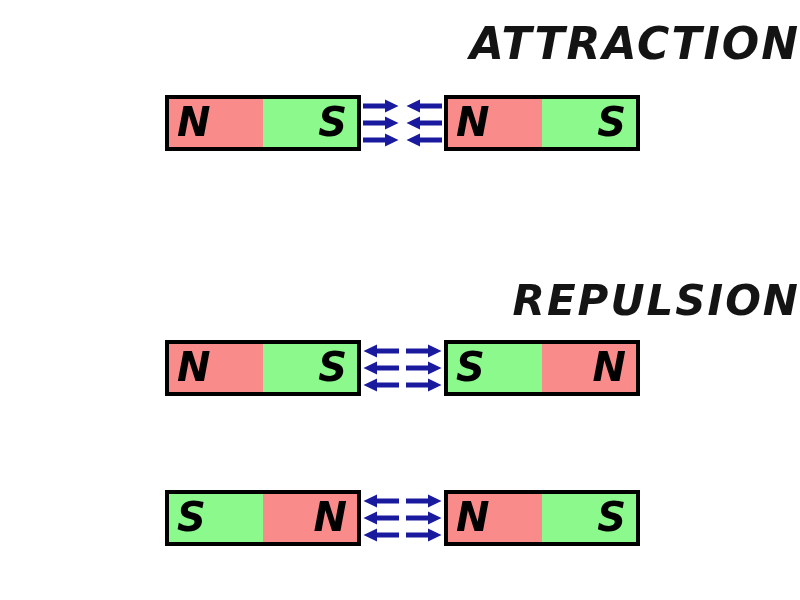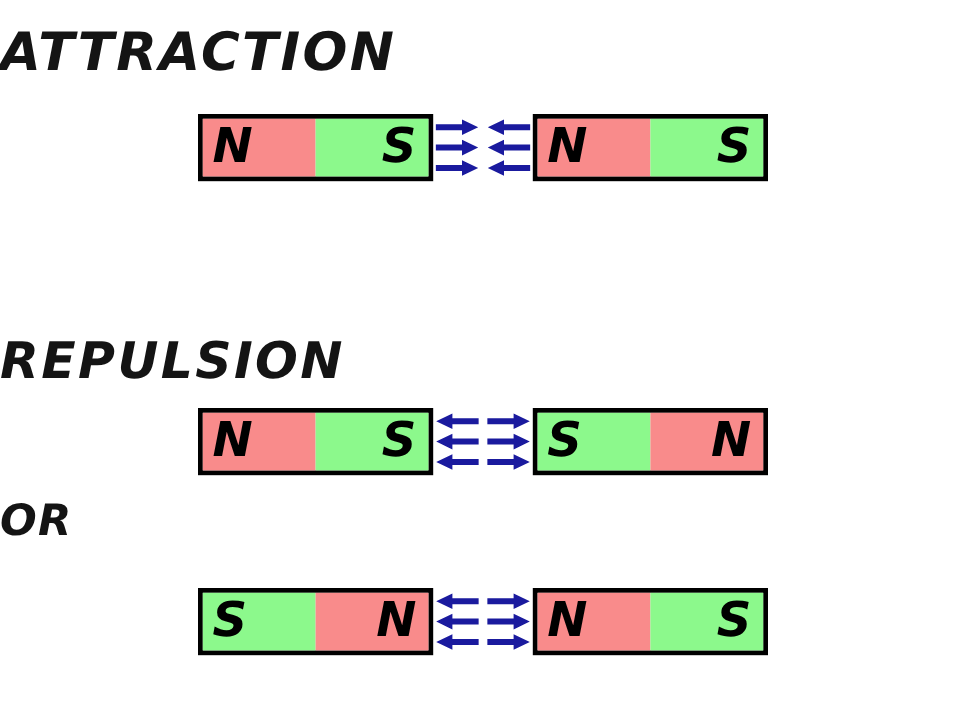--- a/index.html
+++ b/index.html
@@ -18,21 +18,21 @@
     position: relative;
     width: 800px;
     height: 600px;
     background: #ffffff;
   }
 
   
   .heading {
     position: absolute;
     width: 100%;
-    text-align: left;
+    text-align: right;
     color: #141414;
     font-family: "DejaVu Sans", sans-serif;
     font-weight: bold;
     font-style: italic;
     letter-spacing: 1px;
     white-space: nowrap;
     line-height: 1;
   }
   #title-attraction {
     top: 22px;
@@ -249,21 +249,20 @@
       <div class="pole green">
         <span class="pole-label align-left">S</span>
       </div>
       <div class="pole red">
         <span class="pole-label align-right">N</span>
       </div>
     </div>
 
   </div>
 
-  <div class="heading" id="title-or">OR</div>
 
   <div class="magnet-row" id="row-repulsion-2">
 
     <div class="magnet left-magnet">
       <div class="pole green">
         <span class="pole-label align-left">S</span>
       </div>
       <div class="pole red">
         <span class="pole-label align-right">N</span>
       </div>

